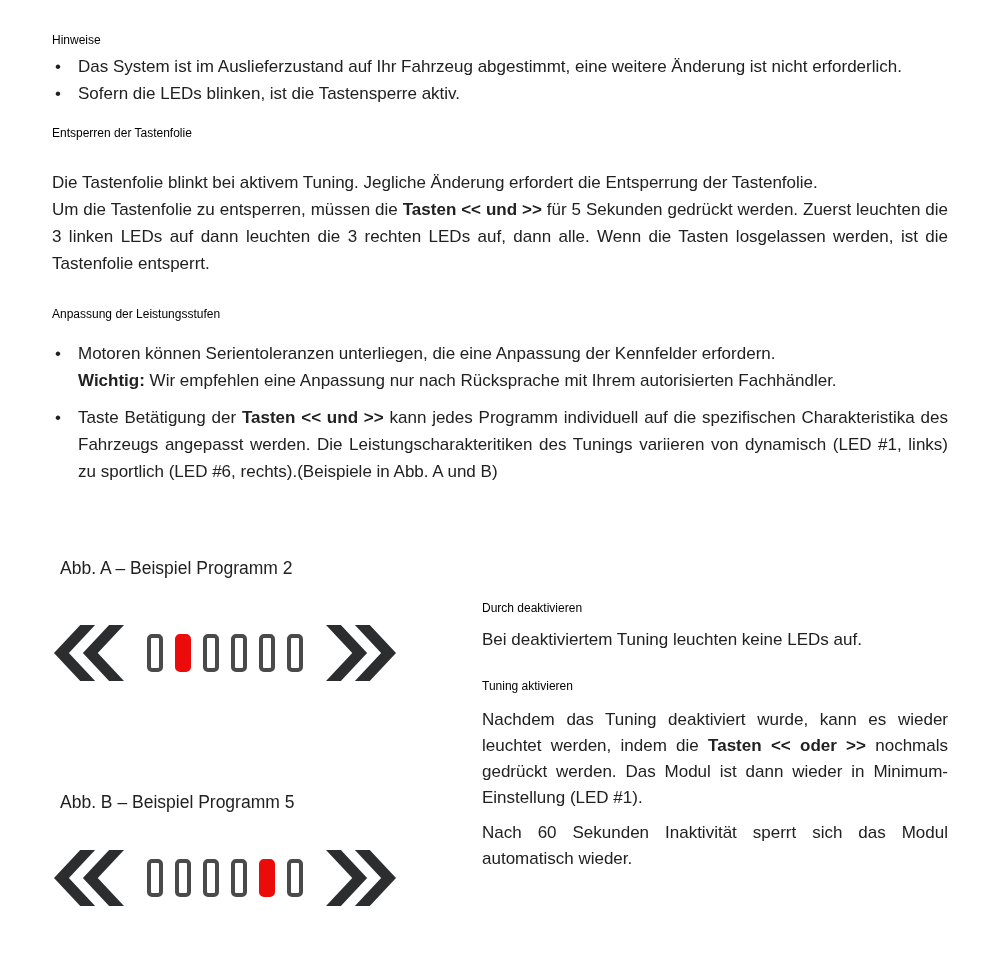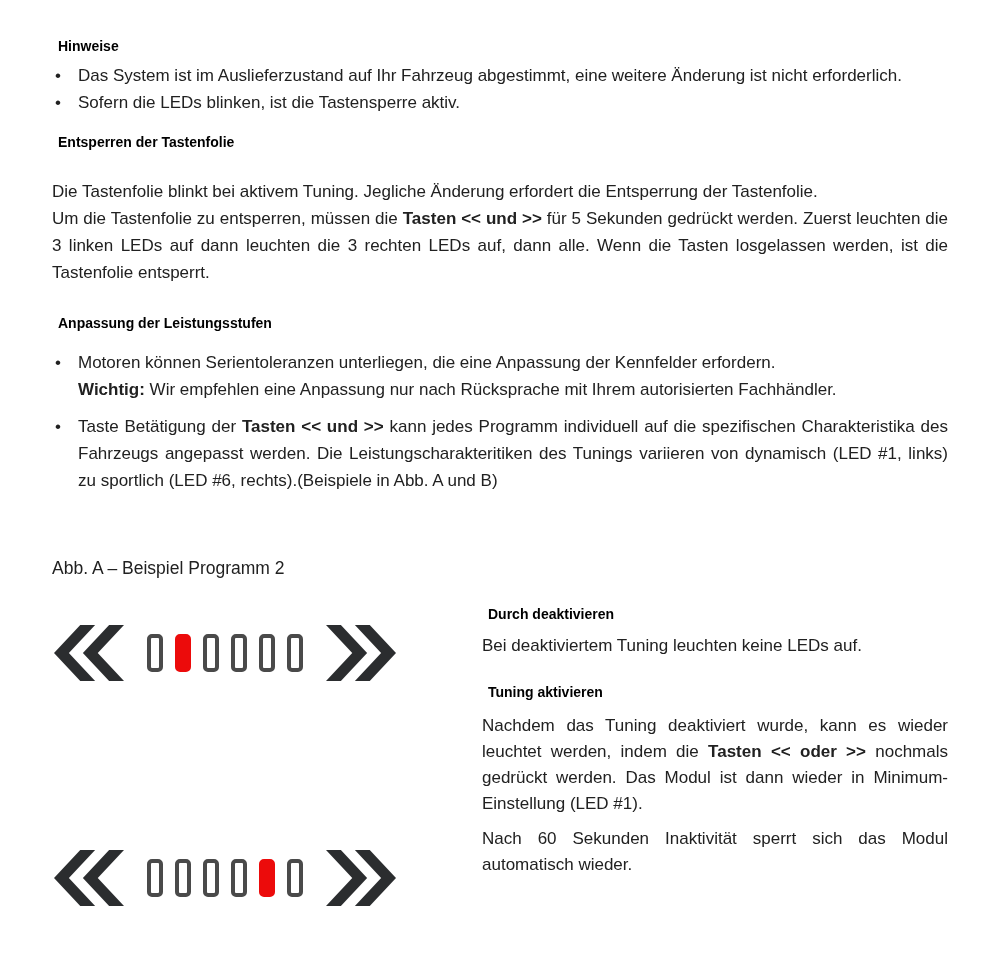--- a/index.html
+++ b/index.html
@@ -8,37 +8,37 @@
   html,body{margin:0;padding:0;}
   body{
     width:1000px;height:975px;background:var(--bg);
     font-family:"Liberation Sans",sans-serif;color:var(--text);
     -webkit-font-smoothing:antialiased;
   }
   .page{position:relative;width:1000px;height:975px;overflow:hidden;background:var(--bg);}
 
   
   .topcol{position:absolute;left:52px;top:30px;width:896px;font-size:17px;line-height:27px;}
-  h2{font-size:14px;line-height:20px;font-weight:700;color:#000;margin:6px;}
+  h2{font-size:12px;line-height:20px;font-weight:400;color:#000;margin:0;}
   p{margin:0;}
   .just{text-align:justify;}
   ul{list-style:none;margin:0;padding:0;}
   li{position:relative;padding-left:26px;text-align:justify;}
   li::before{content:"\2022";position:absolute;left:3px;top:0;color:var(--text);}
   #list-hinweise{margin-top:3px;}
   #h-entsperren{margin-top:16px;}
   #p-ent1{margin-top:26px;}
   #h-anpassung{margin-top:27px;}
   #list-anpassung{margin-top:16px;}
   #list-anpassung li + li{margin-top:10px;}
   .b{font-weight:700;}
 
   
   .figures{position:absolute;left:52px;top:552px;width:420px;height:400px;}
-  .caption{position:absolute;left:0;font-size:17.5px;line-height:21px;white-space:nowrap;}
+  .caption{position:absolute;left:8px;font-size:17.5px;line-height:21px;white-space:nowrap;}
   #cap-a{top:6px;}
   #cap-b{top:240px;}
   .panel{position:absolute;left:2px;display:flex;align-items:center;}
   #panel-a{top:68px;}
   #panel-b{top:293px;}
   .chev{width:70px;height:66px;color:var(--chevron);flex:none;display:block;}
   .chev.flip{transform:scaleX(-1);}
   .leds{display:flex;gap:12px;margin:0 23px;align-items:center;}
   .led{width:16px;height:38px;border:4px solid var(--led-outline);border-radius:5px;background:#fff;box-sizing:border-box;}
   .led.active{background:var(--led-red);border-color:var(--led-red);}
@@ -89,20 +89,21 @@
           <div class="led"></div>
           <div class="led"></div>
           <div class="led"></div>
         </div>
       <svg class="chev flip" viewBox="0 0 80 64">
         <polygon points="30,0 0,32 30,64 47,64 17,32 47,0" fill="currentColor"></polygon>
         <polygon points="63,0 33,32 63,64 80,64 50,32 80,0" fill="currentColor"></polygon>
       </svg>
     </div>
 
+    <div id="cap-b" class="caption">Abb. B – Beispiel Programm 5</div>
     <div id="panel-b" class="panel">
       <svg class="chev" viewBox="0 0 80 64">
         <polygon points="30,0 0,32 30,64 47,64 17,32 47,0" fill="currentColor"></polygon>
         <polygon points="63,0 33,32 63,64 80,64 50,32 80,0" fill="currentColor"></polygon>
       </svg>
       <div class="leds">
           <div class="led"></div>
           <div class="led"></div>
           <div class="led"></div>
           <div class="led"></div>

